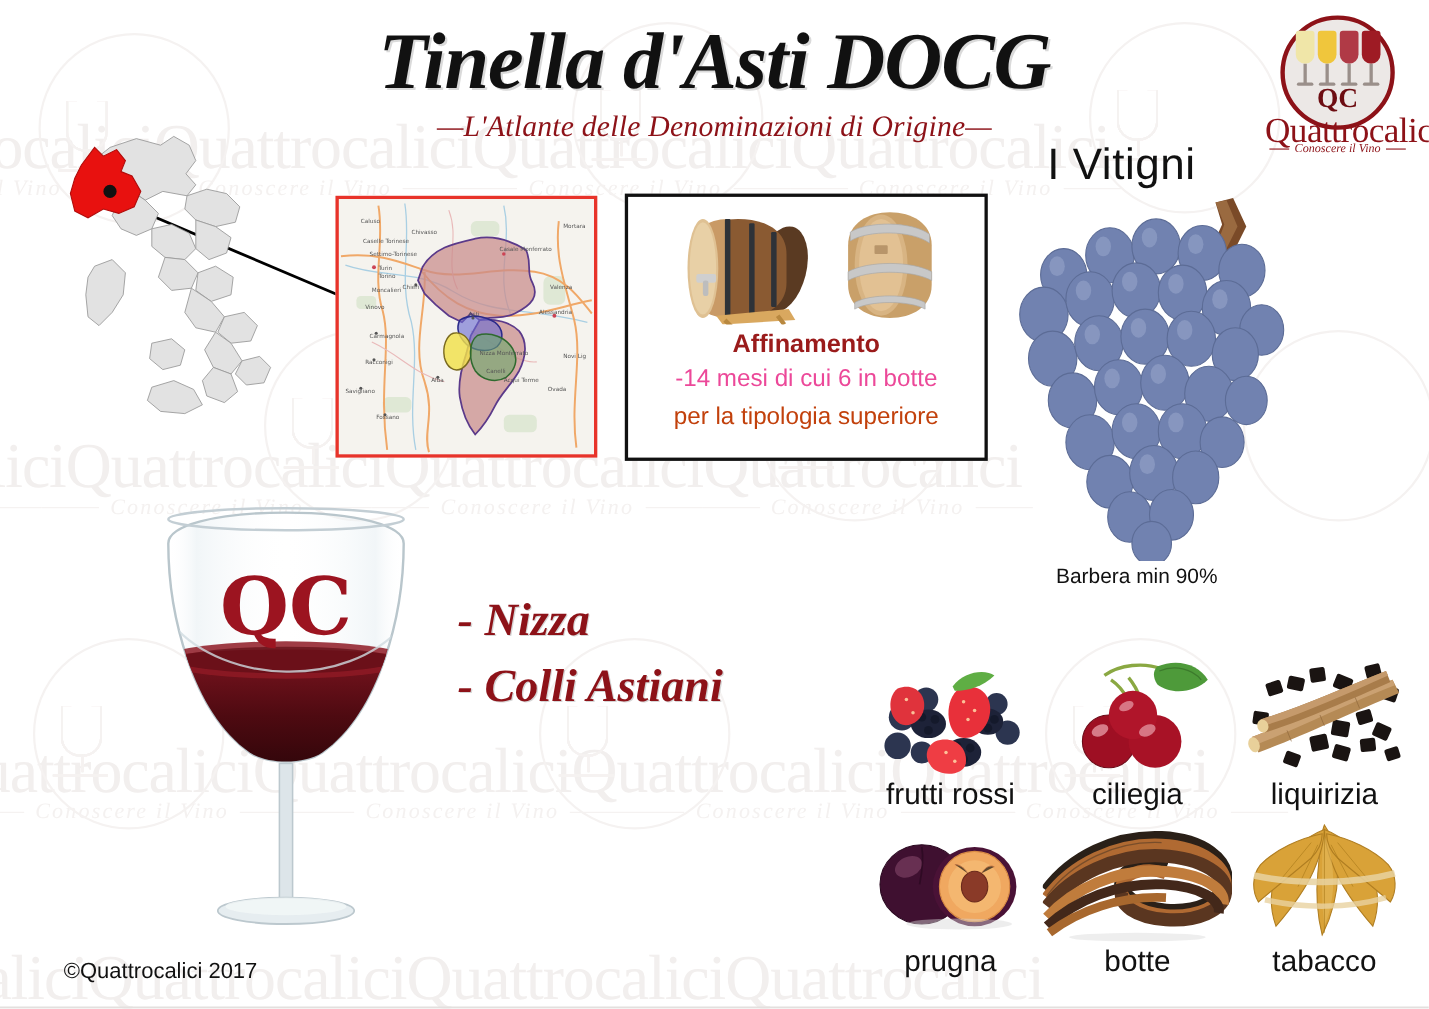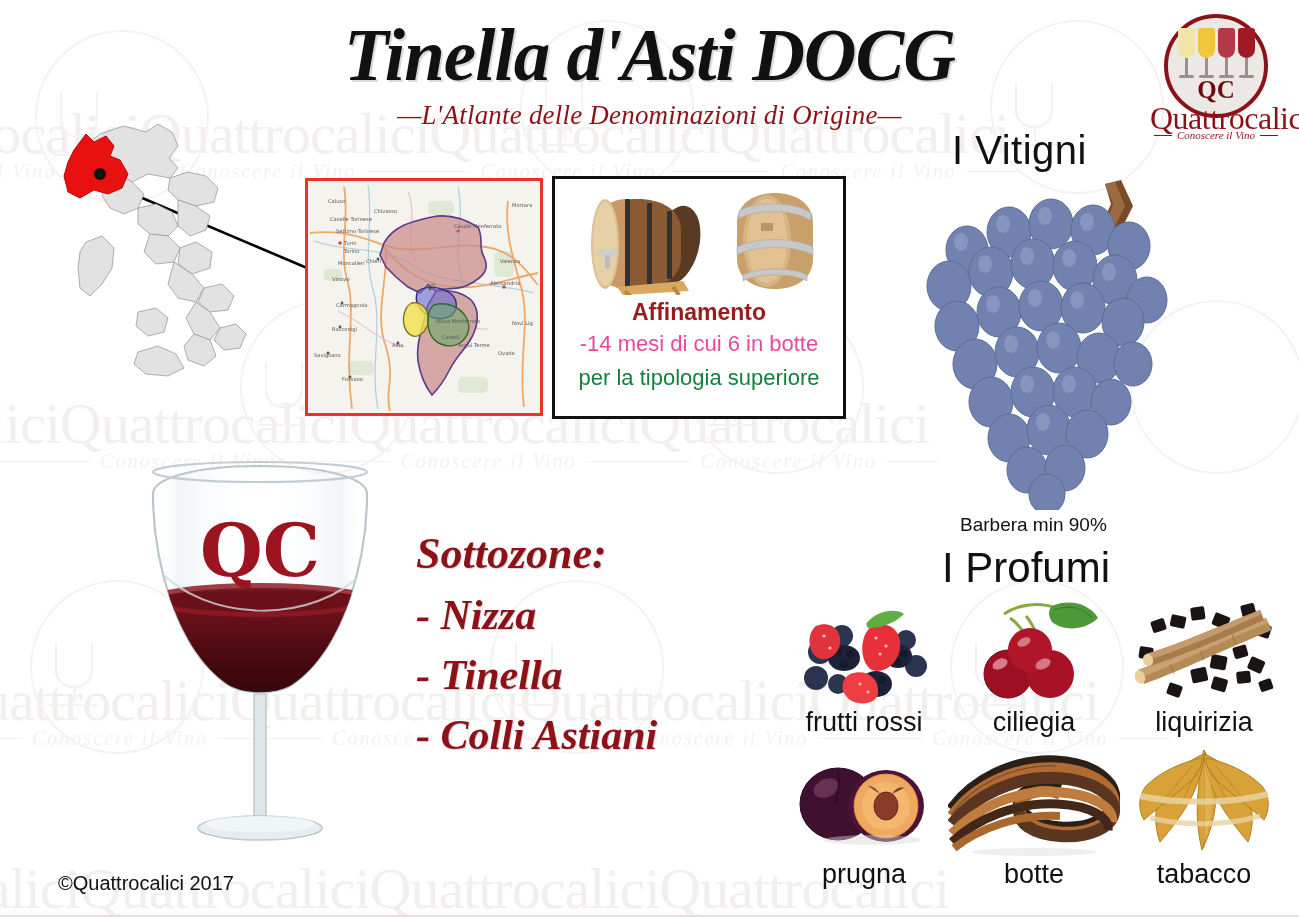--- a/index.html
+++ b/index.html
@@ -54,27 +54,27 @@
 
   
   .italy{position:absolute;left:28px;top:112px;width:252px;height:268px;z-index:4;}
   .pointer-line{position:absolute;left:0;top:0;width:100%;height:100%;z-index:3;pointer-events:none;}
 
   
   .detailmap{position:absolute;left:305px;top:178px;width:238px;height:238px;z-index:4;
              border:3px solid #e8332a;box-sizing:border-box;background:#f2efe9;overflow:hidden;}
 
   
-  .affbox{position:absolute;left:552px;top:176px;width:294px;height:243px;z-index:4;
+  .affbox{position:absolute;left:568px;top:176px;width:330px;height:243px;z-index:4;
           border:3px solid #111;background:#fff;box-sizing:border-box;}
   .aff-barrels{position:absolute;left:0;top:6px;width:100%;height:110px;}
   .aff-title{position:absolute;left:0;right:0;top:120px;text-align:center;font-weight:bold;
              font-size:23px;color:#9a1b1b;}
   .aff-l1{position:absolute;left:0;right:0;top:152px;text-align:center;font-size:22px;color:#ec4899;}
-  .aff-l2{position:absolute;left:0;right:0;top:186px;text-align:center;font-size:22px;color:#15803d;}
+  .aff-l2{position:absolute;left:0;right:0;top:186px;text-align:center;font-size:22px;color:#c2410c;}
 
   
   .vitigni-title{position:absolute;left:952px;top:128px;z-index:5;font-size:40px;color:#111;
                  font-weight:300;letter-spacing:.5px;}
   .grapes{position:absolute;left:905px;top:180px;width:300px;height:330px;z-index:4;}
   .barbera-min{position:absolute;left:960px;top:514px;z-index:5;font-size:19px;color:#111;}
 
   
   .profumi-title{position:absolute;left:942px;top:544px;z-index:5;font-size:42px;color:#111;
                  font-weight:300;}
@@ -534,27 +534,24 @@
       <path d="M22 120 C70 175 180 178 230 122" fill="none" stroke="#cfdbe0" stroke-width="2" opacity=".8"></path>
     </g>
     <ellipse cx="125" cy="24" rx="107" ry="10" fill="none" stroke="#c3ced4" stroke-width="2.2"></ellipse>
     <text x="125" y="128" text-anchor="middle" font-family="DejaVu Serif" font-size="72" font-weight="bold" fill="#9c1420">QC</text>
     <rect x="119" y="246" width="12" height="128" fill="#dde5e9" stroke="#bcc8ce" stroke-width="1.4"></rect>
     <ellipse cx="125" cy="380" rx="62" ry="12" fill="#e6edf0" stroke="#bcc8ce" stroke-width="1.6"></ellipse>
     <ellipse cx="125" cy="376" rx="55" ry="8" fill="#f3f7f8" opacity=".8"></ellipse>
   </svg>
 
   <div class="sz">
-    <div class="sz-h">Sottozone:</div>
     <div class="sz-i">- Nizza</div>
-    <div class="sz-i">- Tinella</div>
     <div class="sz-i">- Colli Astiani</div>
   </div>
 
-  <div class="profumi-title">I Profumi</div>
 
   <div class="aroma-grid">
 
     <div class="aroma">
       <svg class="art" viewBox="0 0 172 112">
         <g fill="#2c3550">
           <circle cx="40" cy="60" r="12"></circle>
             <circle cx="62" cy="44" r="11"></circle>
           <circle cx="36" cy="86" r="12"></circle>
             <circle cx="126" cy="48" r="10"></circle>

